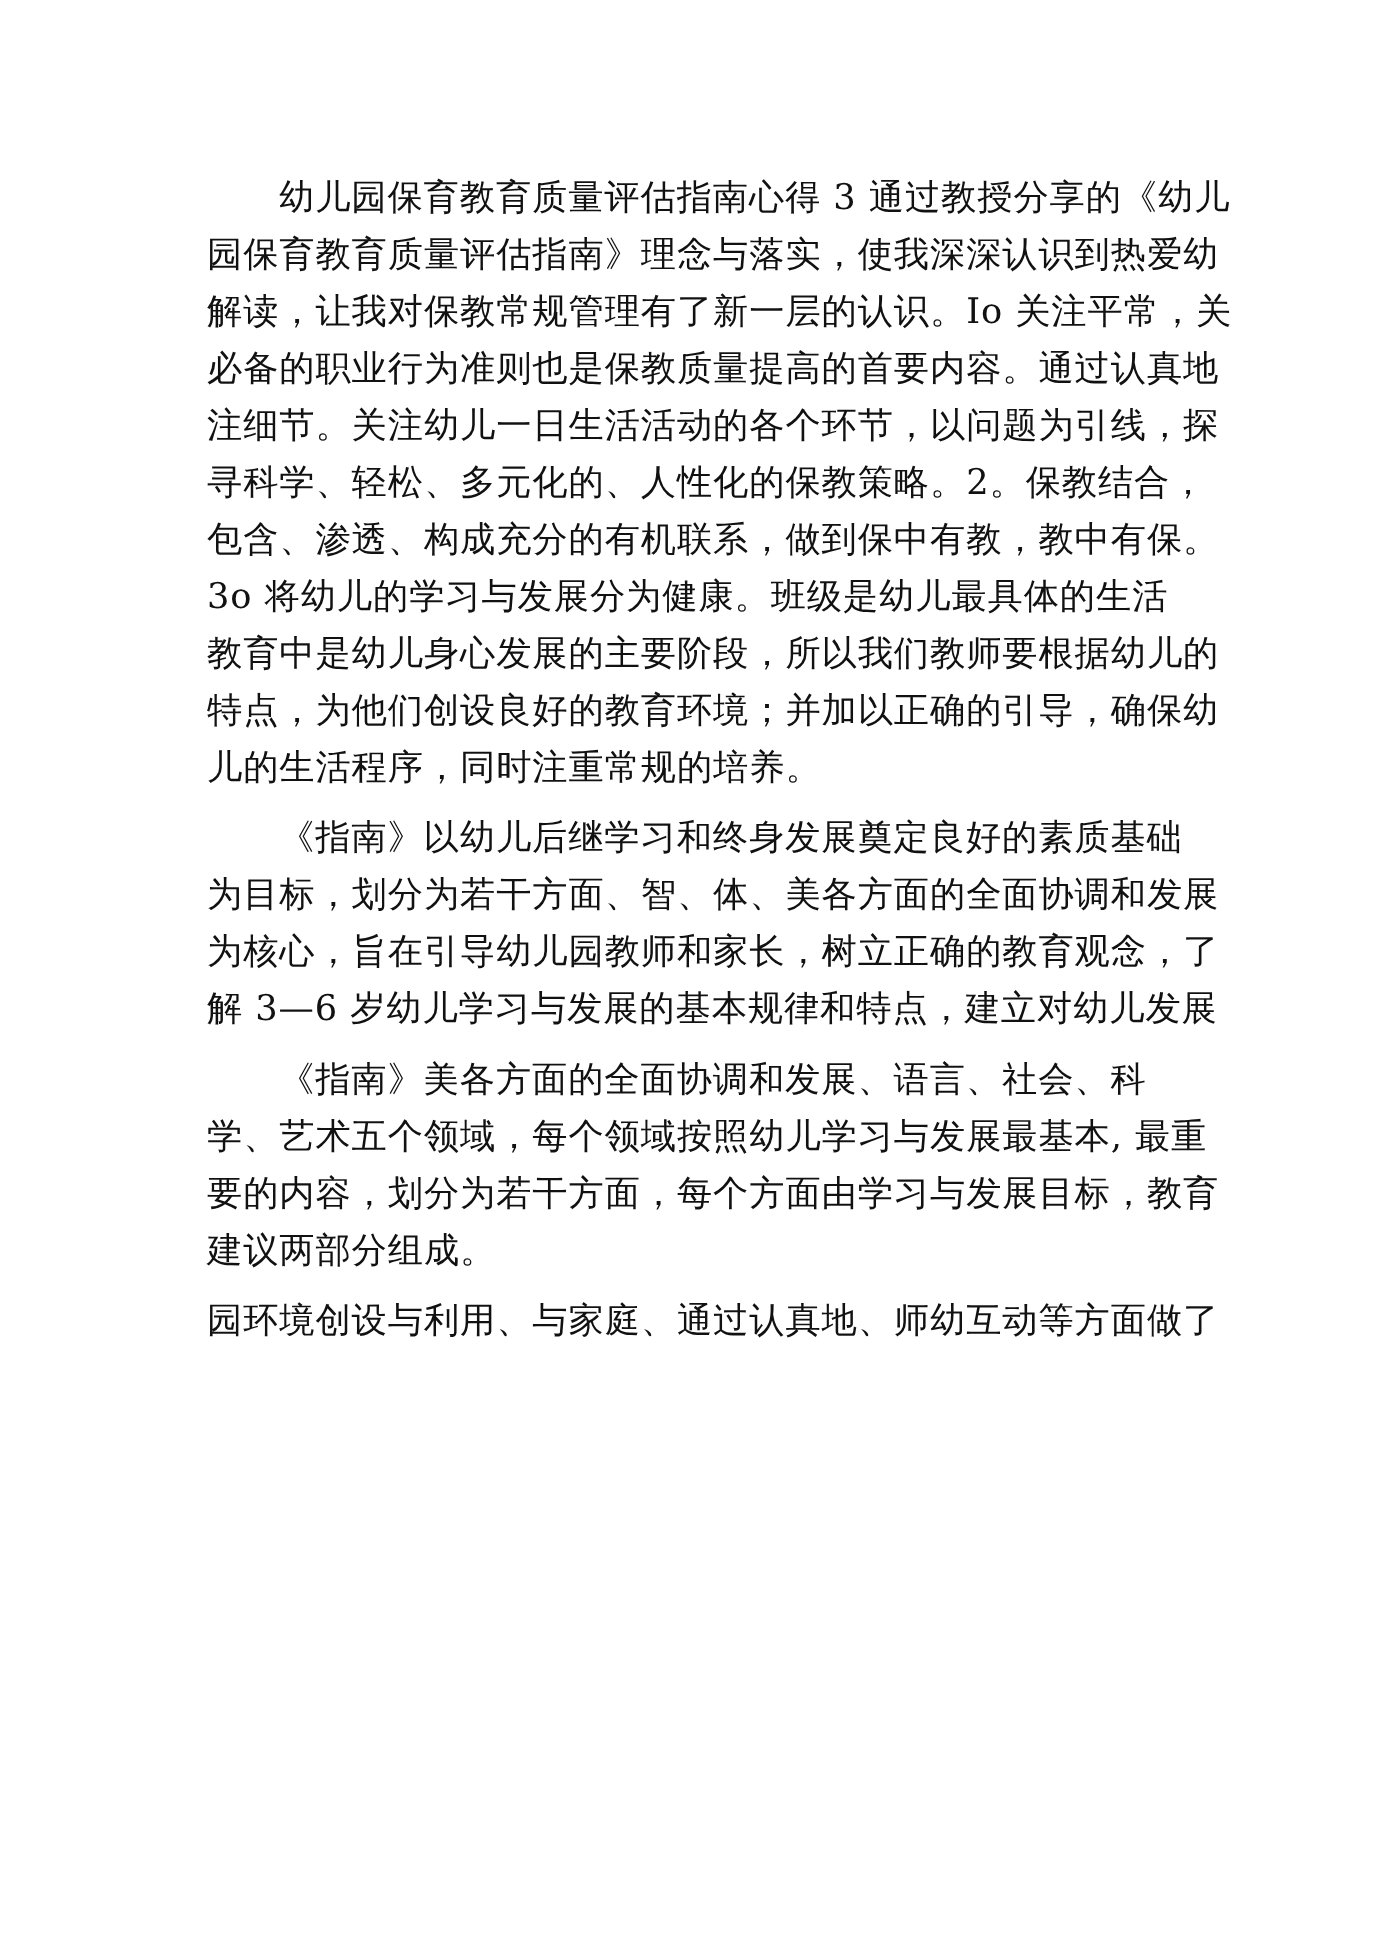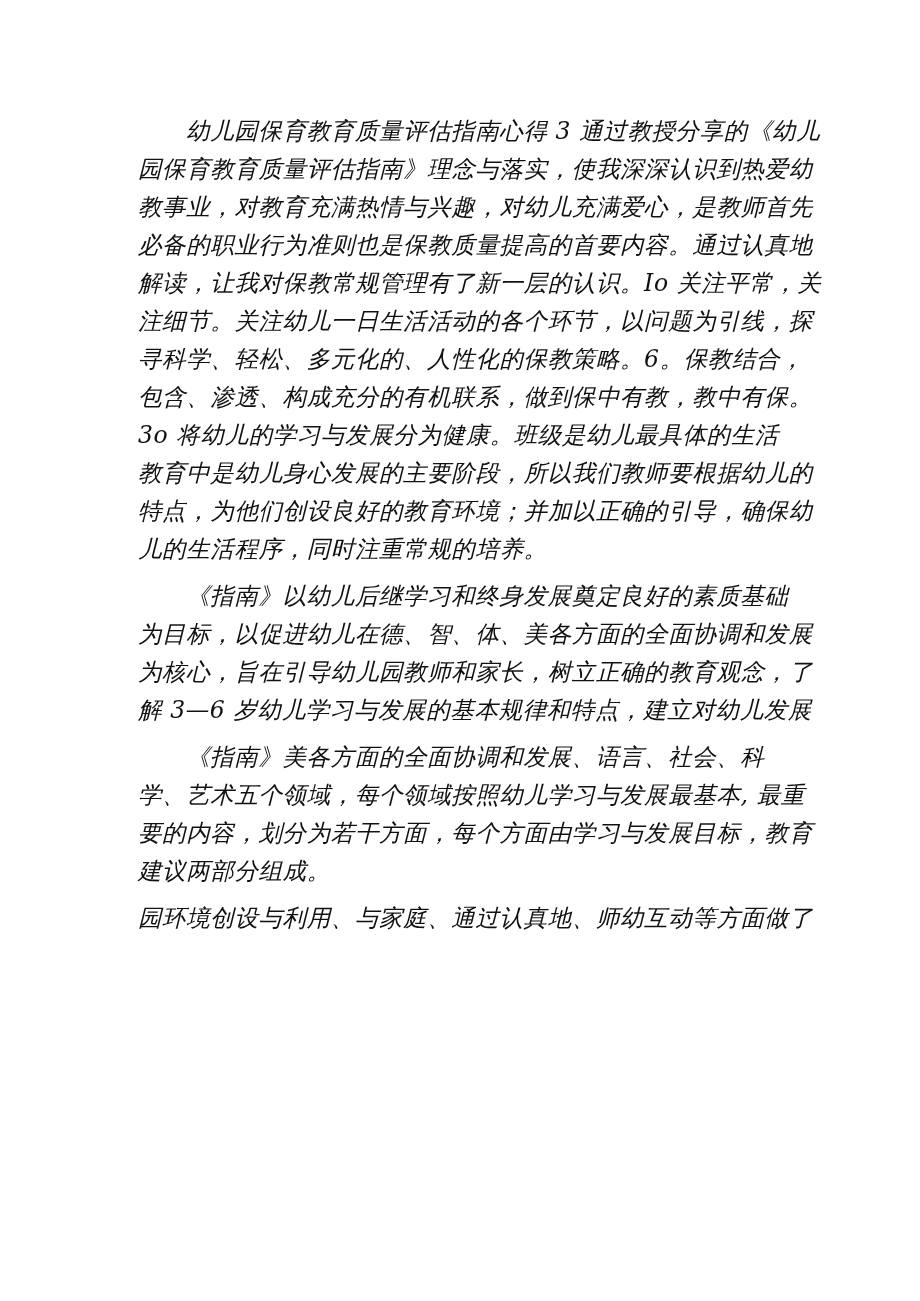--- a/index.html
+++ b/index.html
@@ -20,50 +20,48 @@
       left: 138px;
       top: 112px;
       width: 650px;
     }
     .line {
       font-size: 23.5px;
       line-height: 38px;
       height: 38px;
       white-space: nowrap;
       letter-spacing: 0.6px;
-      font-style: italic;
     }
     .para-gap { height: 9px; }
     .indent { padding-left: 48px; }
   </style>
 </head>
 <body>
 
 <div class="page">
 
   <div>
     <div class="line indent">幼儿园保育教育质量评估指南心得 3 通过教授分享的《幼儿</div>
     <div class="line">园保育教育质量评估指南》理念与落实，使我深深认识到热爱幼</div>
-    <div class="line">教事业，对教育充满热情与兴趣，对幼儿充满爱心，是教师首先</div>
+    <div class="line">解读，让我对保教常规管理有了新一层的认识。Io 关注平常，关</div>
     <div class="line">必备的职业行为准则也是保教质量提高的首要内容。通过认真地</div>
-    <div class="line">解读，让我对保教常规管理有了新一层的认识。Io 关注平常，关</div>
     <div class="line">注细节。关注幼儿一日生活活动的各个环节，以问题为引线，探</div>
-    <div class="line">寻科学、轻松、多元化的、人性化的保教策略。6。保教结合，</div>
+    <div class="line">寻科学、轻松、多元化的、人性化的保教策略。2。保教结合，</div>
     <div class="line">包含、渗透、构成充分的有机联系，做到保中有教，教中有保。</div>
     <div class="line">3o 将幼儿的学习与发展分为健康。班级是幼儿最具体的生活</div>
     <div class="line">教育中是幼儿身心发展的主要阶段，所以我们教师要根据幼儿的</div>
     <div class="line">特点，为他们创设良好的教育环境；并加以正确的引导，确保幼</div>
     <div class="line">儿的生活程序，同时注重常规的培养。</div>
   </div>
 
   <div class="para-gap"></div>
 
   <div>
     <div class="line indent">《指南》以幼儿后继学习和终身发展奠定良好的素质基础</div>
-    <div class="line">为目标，以促进幼儿在德、智、体、美各方面的全面协调和发展</div>
+    <div class="line">为目标，划分为若干方面、智、体、美各方面的全面协调和发展</div>
     <div class="line">为核心，旨在引导幼儿园教师和家长，树立正确的教育观念，了</div>
     <div class="line">解 3—6 岁幼儿学习与发展的基本规律和特点，建立对幼儿发展</div>
   </div>
 
   <div class="para-gap"></div>
 
   <div>
     <div class="line indent">《指南》美各方面的全面协调和发展、语言、社会、科</div>
     <div class="line">学、艺术五个领域，每个领域按照幼儿学习与发展最基本, 最重</div>
     <div class="line">要的内容，划分为若干方面，每个方面由学习与发展目标，教育</div>

